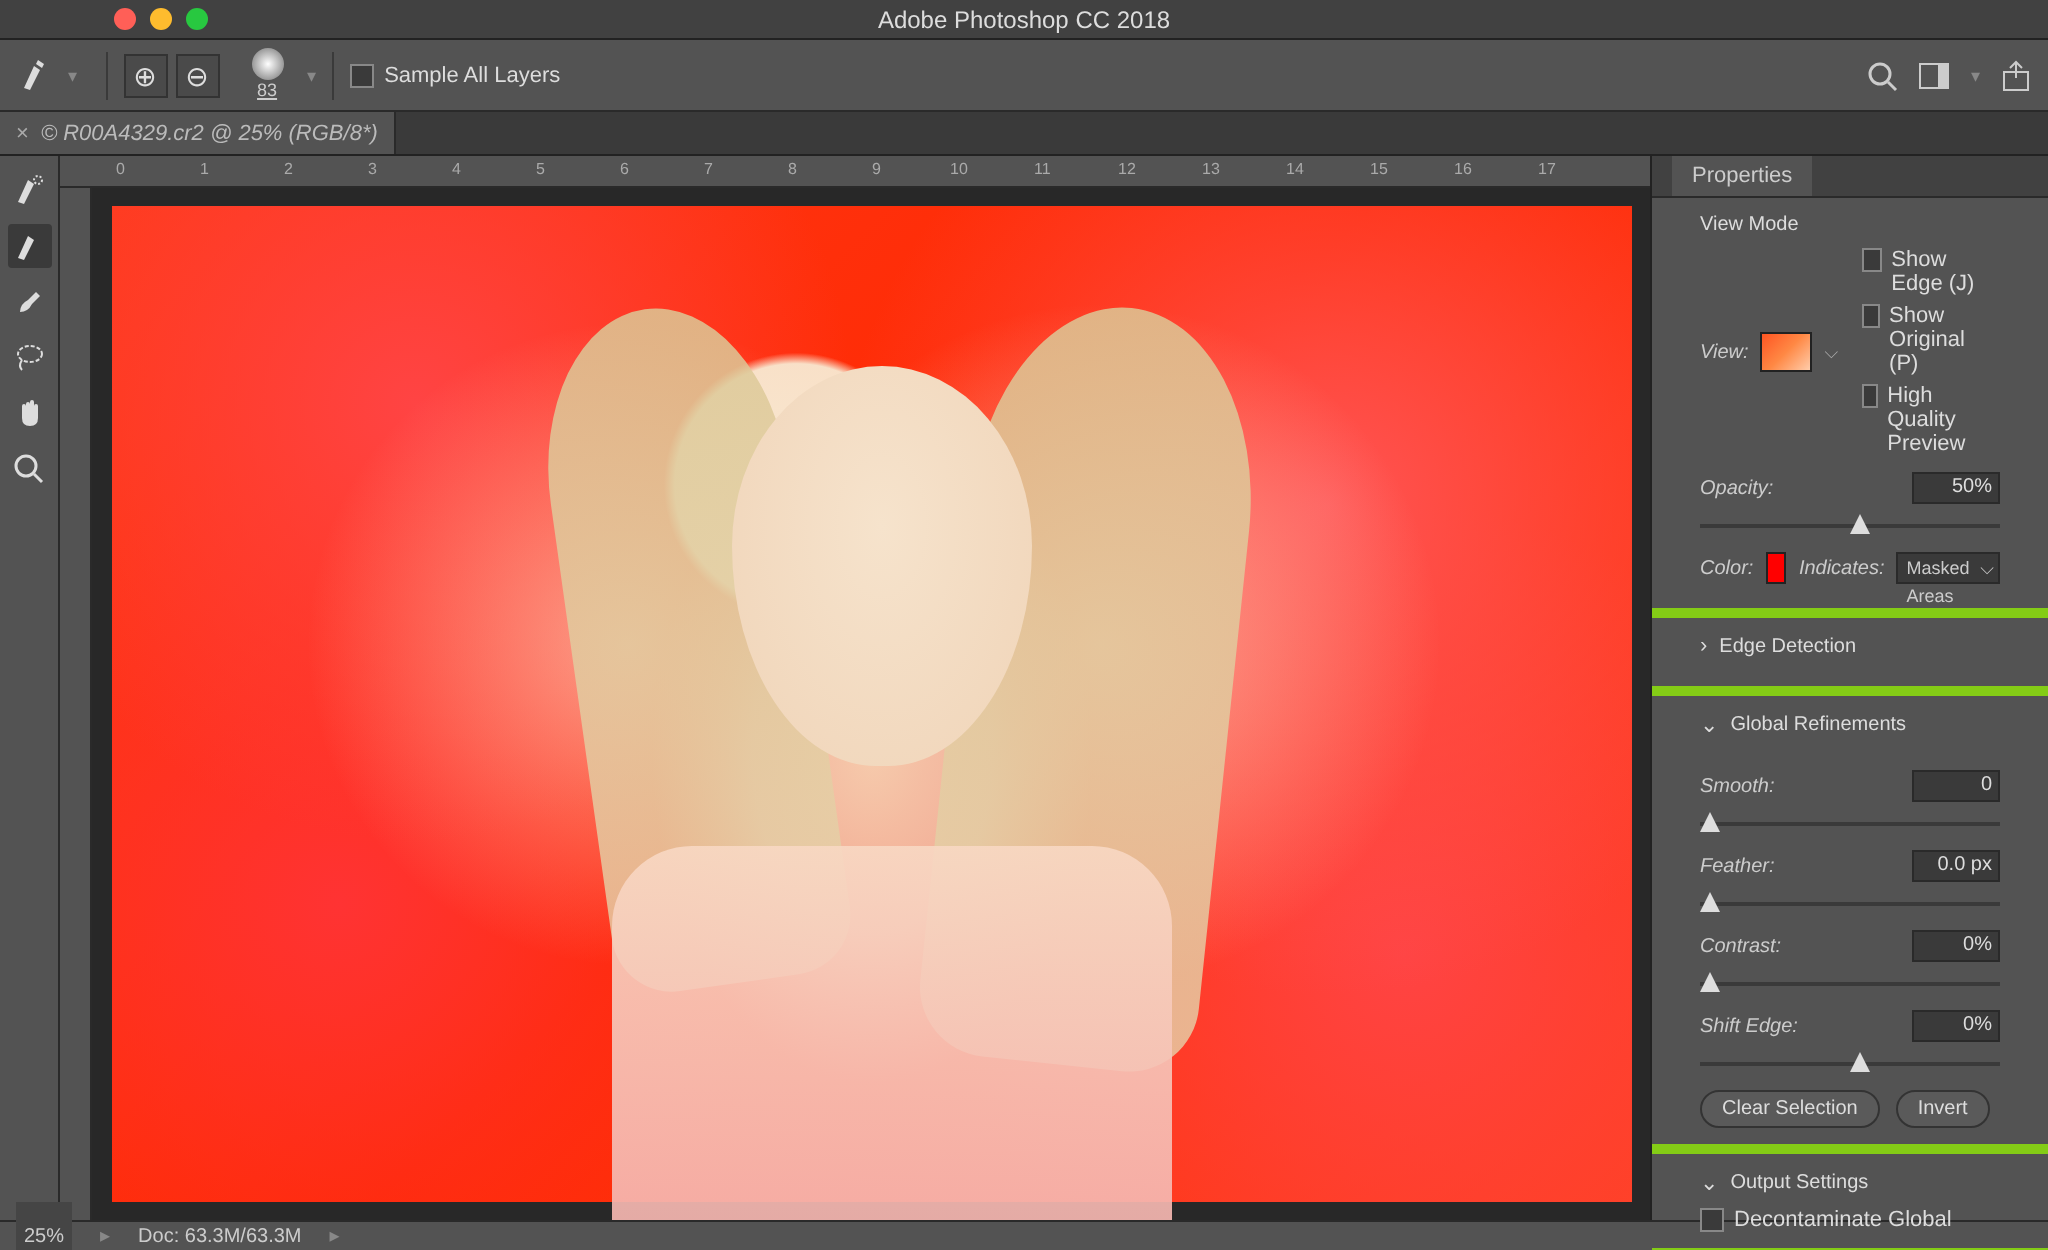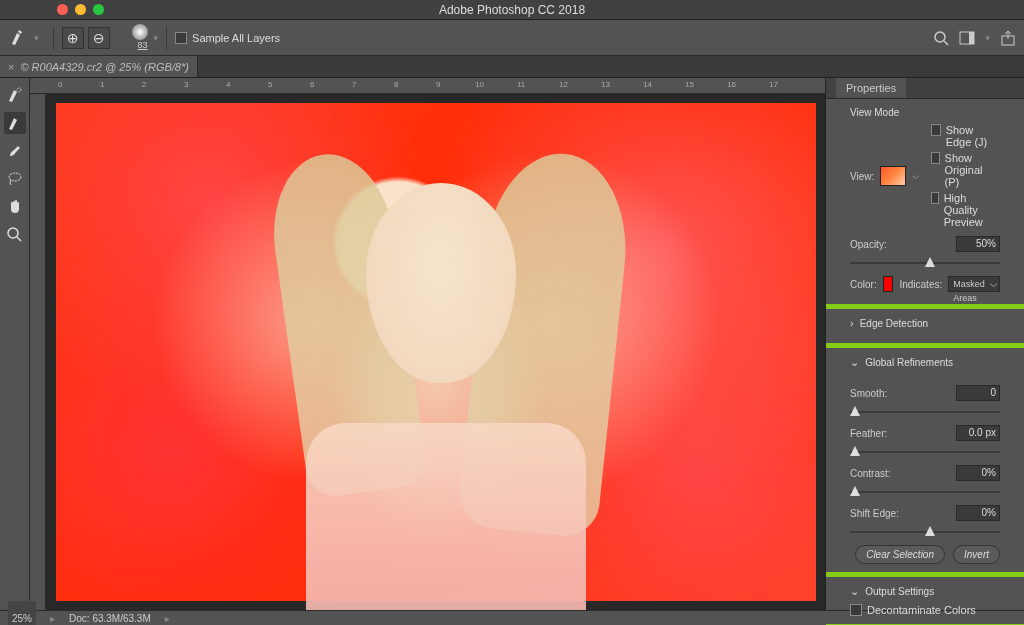--- a/index.html
+++ b/index.html
@@ -9,21 +9,21 @@
 .titlebar { height: 20px; background: #414141; display: flex; align-items: center; position: relative; border-bottom: 1px solid #222; padding-left: 48px; }
 .traffic { display: flex; gap: 7px; margin-left: 9px; }
 .dot { width: 11px; height: 11px; border-radius: 50%; }
 .dot.r { background: #ff5f57; } .dot.y { background: #febc2e; } .dot.g { background: #28c840; }
 .apptitle { position: absolute; left: 50%; transform: translateX(-50%); color: #ddd; font-size: 12px; }
 
 
 .optbar { height: 36px; background: #535353; display: flex; align-items: center; padding: 0 8px; border-bottom: 1px solid #2a2a2a; }
 .toolicon { width: 20px; height: 20px; margin-right: 6px; display: flex; align-items: center; justify-content: center; }
 .circbtn { width: 22px; height: 22px; border: 1px solid #333; background: #4a4a4a; display: flex; align-items: center; justify-content: center; font-size: 14px; color: #ddd; margin-right: 4px; cursor: pointer; }
-.brushprev { width: 28px; height: 28px; display: flex; flex-direction: column; align-items: flex-end; margin: 0 6px; text-decoration: underline; }
+.brushprev { width: 28px; height: 28px; display: flex; flex-direction: column; align-items: center; margin: 0 6px; text-decoration: underline; }
 .brushdot { width: 16px; height: 16px; background: radial-gradient(circle,#fff 0%,#999 70%,transparent 100%); border-radius: 50%; }
 .brushsz { font-size: 9px; color: #ccc; }
 .divider { width: 1px; height: 24px; background: #3a3a3a; margin: 0 8px; }
 .chk { display: flex; gap: 5px; color: #ddd; font-size: 11px; }
 .chkbox { width: 12px; height: 12px; border: 1px solid #888; background: #3a3a3a; }
 .optright { margin-left: auto; display: flex; gap: 10px; align-items: center; }
 .smicon { width: 16px; height: 16px; color: #ccc; }
 
 
 .tabbar { height: 22px; background: #3a3a3a; display: flex; align-items: stretch; border-bottom: 1px solid #222; }
@@ -65,31 +65,31 @@
 
 
 .rpanel { width: 199px; background: #535353; border-left: 1px solid #222; display: flex; flex-direction: column; font-size: 10px; color: #ccc; }
 .ptab { height: 22px; background: #414141; display: flex; align-items: flex-start; padding-left: 10px; border-bottom: 1px solid #2a2a2a; }
 .ptab .on { background: #535353; padding: 4px 10px; font-size: 11px; }
 .psec { padding: 8px 24px; border-bottom: 5px solid #84cc16; }
 .sectitle { font-size: 10px; color: #ddd; margin-bottom: 6px; display: flex; align-items: center; gap: 6px; }
 .collapse::before { content: "⌄"; display: inline-block; font-size: 11px; }
 .collapsed::before { content: "›"; display: inline-block; font-size: 11px; }
 .row { display: flex; align-items: center; margin: 4px 0; gap: 6px; }
-.row label { flex: 0 0 auto; font-size: 10px; color: #ccc; }
+.row label { flex: 0 0 auto; font-size: 10px; color: #ccc; font-style: italic; }
 .thumb { width: 26px; height: 20px; background: linear-gradient(135deg,#f52,#f84,#fca); border: 1px solid #222; }
 .swatch { width: 16px; height: 16px; background: #ff0000; border: 1px solid #222; }
 .valbox { width: 44px; height: 16px; background: #3a3a3a; border: 1px solid #2a2a2a; color: #ddd; font-size: 10px; text-align: right; padding-right: 3px; line-height: 14px; margin-left: auto; }
 .dropdown { height: 16px; background: #3a3a3a; border: 1px solid #2a2a2a; font-size: 9px; padding: 0 12px 0 4px; position: relative; line-height: 14px; }
 .dropdown::after { content: "⌵"; position: absolute; right: 2px; top: 0; font-size: 9px; }
 .slider { height: 14px; position: relative; margin: 2px 0 6px 0; }
 .track { position: absolute; left: 0; right: 0; top: 6px; height: 2px; background: #3a3a3a; }
 .handle { position: absolute; top: 1px; width: 10px; height: 10px; background: #ddd; clip-path: polygon(50% 0,100% 100%,0 100%); }
 .btn { background: #5a5a5a; border: 1px solid #333; border-radius: 10px; padding: 3px 10px; font-size: 10px; color: #ddd; cursor: pointer; }
-.btnrow { display: flex; gap: 8px; justify-content: flex-end; margin-top: 6px; font-style: italic; }
+.btnrow { display: flex; gap: 8px; justify-content: flex-start; margin-top: 6px; }
 .disabled { color: #777; }
 .footer { margin-top: auto; padding: 8px 10px; display: flex; align-items: center; gap: 8px; border-top: 1px solid #424242; }
 .reset { width: 18px; height: 18px; color: #ccc; }
 .footer .btn.ok { background: #666; }
 
 
 .status { height: 15px; background: #535353; border-top: 1px solid #2a2a2a; display: flex; align-items: center; font-size: 10px; color: #ccc; padding-left: 8px; gap: 14px; }
 .statbox { background: #454545; padding: 12px 4px; }
 </style>
 </head>
@@ -310,21 +310,21 @@
         <div class="btn">Invert</div>
       </div>
     </div>
 
     <div class="psec">
       <div class="sectitle collapse">
           <span>Output Settings</span>
         </div>
       <div class="chk" style="margin-top:6px">
           <div class="chkbox"></div>
-          <span>Decontaminate Colors</span>
+          <span>Decontaminate Global</span>
         </div>
     </div>
 
     <div class="footer">
       <svg class="reset" viewBox="0 0 18 18">
           <path d="M9 3 A6 6 0 1 0 15 9" fill="none" stroke="#ccc" stroke-width="1.5"></path>
           <path d="M9 0 L9 6 L5 3 Z" fill="#ccc"></path>
         </svg>
       <div style="margin-left:auto;display:flex;gap:8px">
         <div class="btn">Cancel</div>

